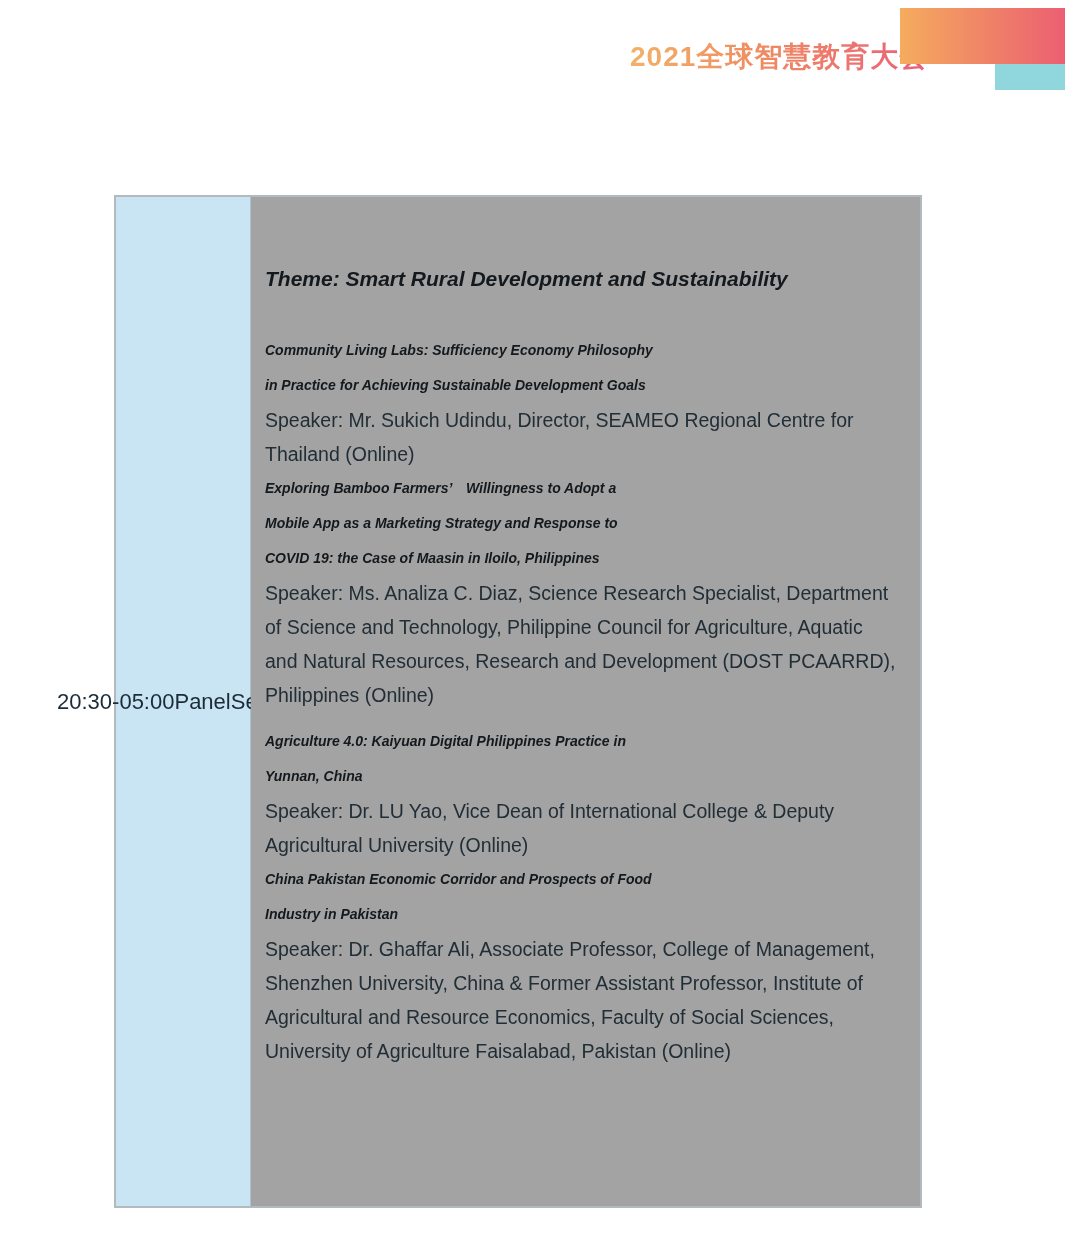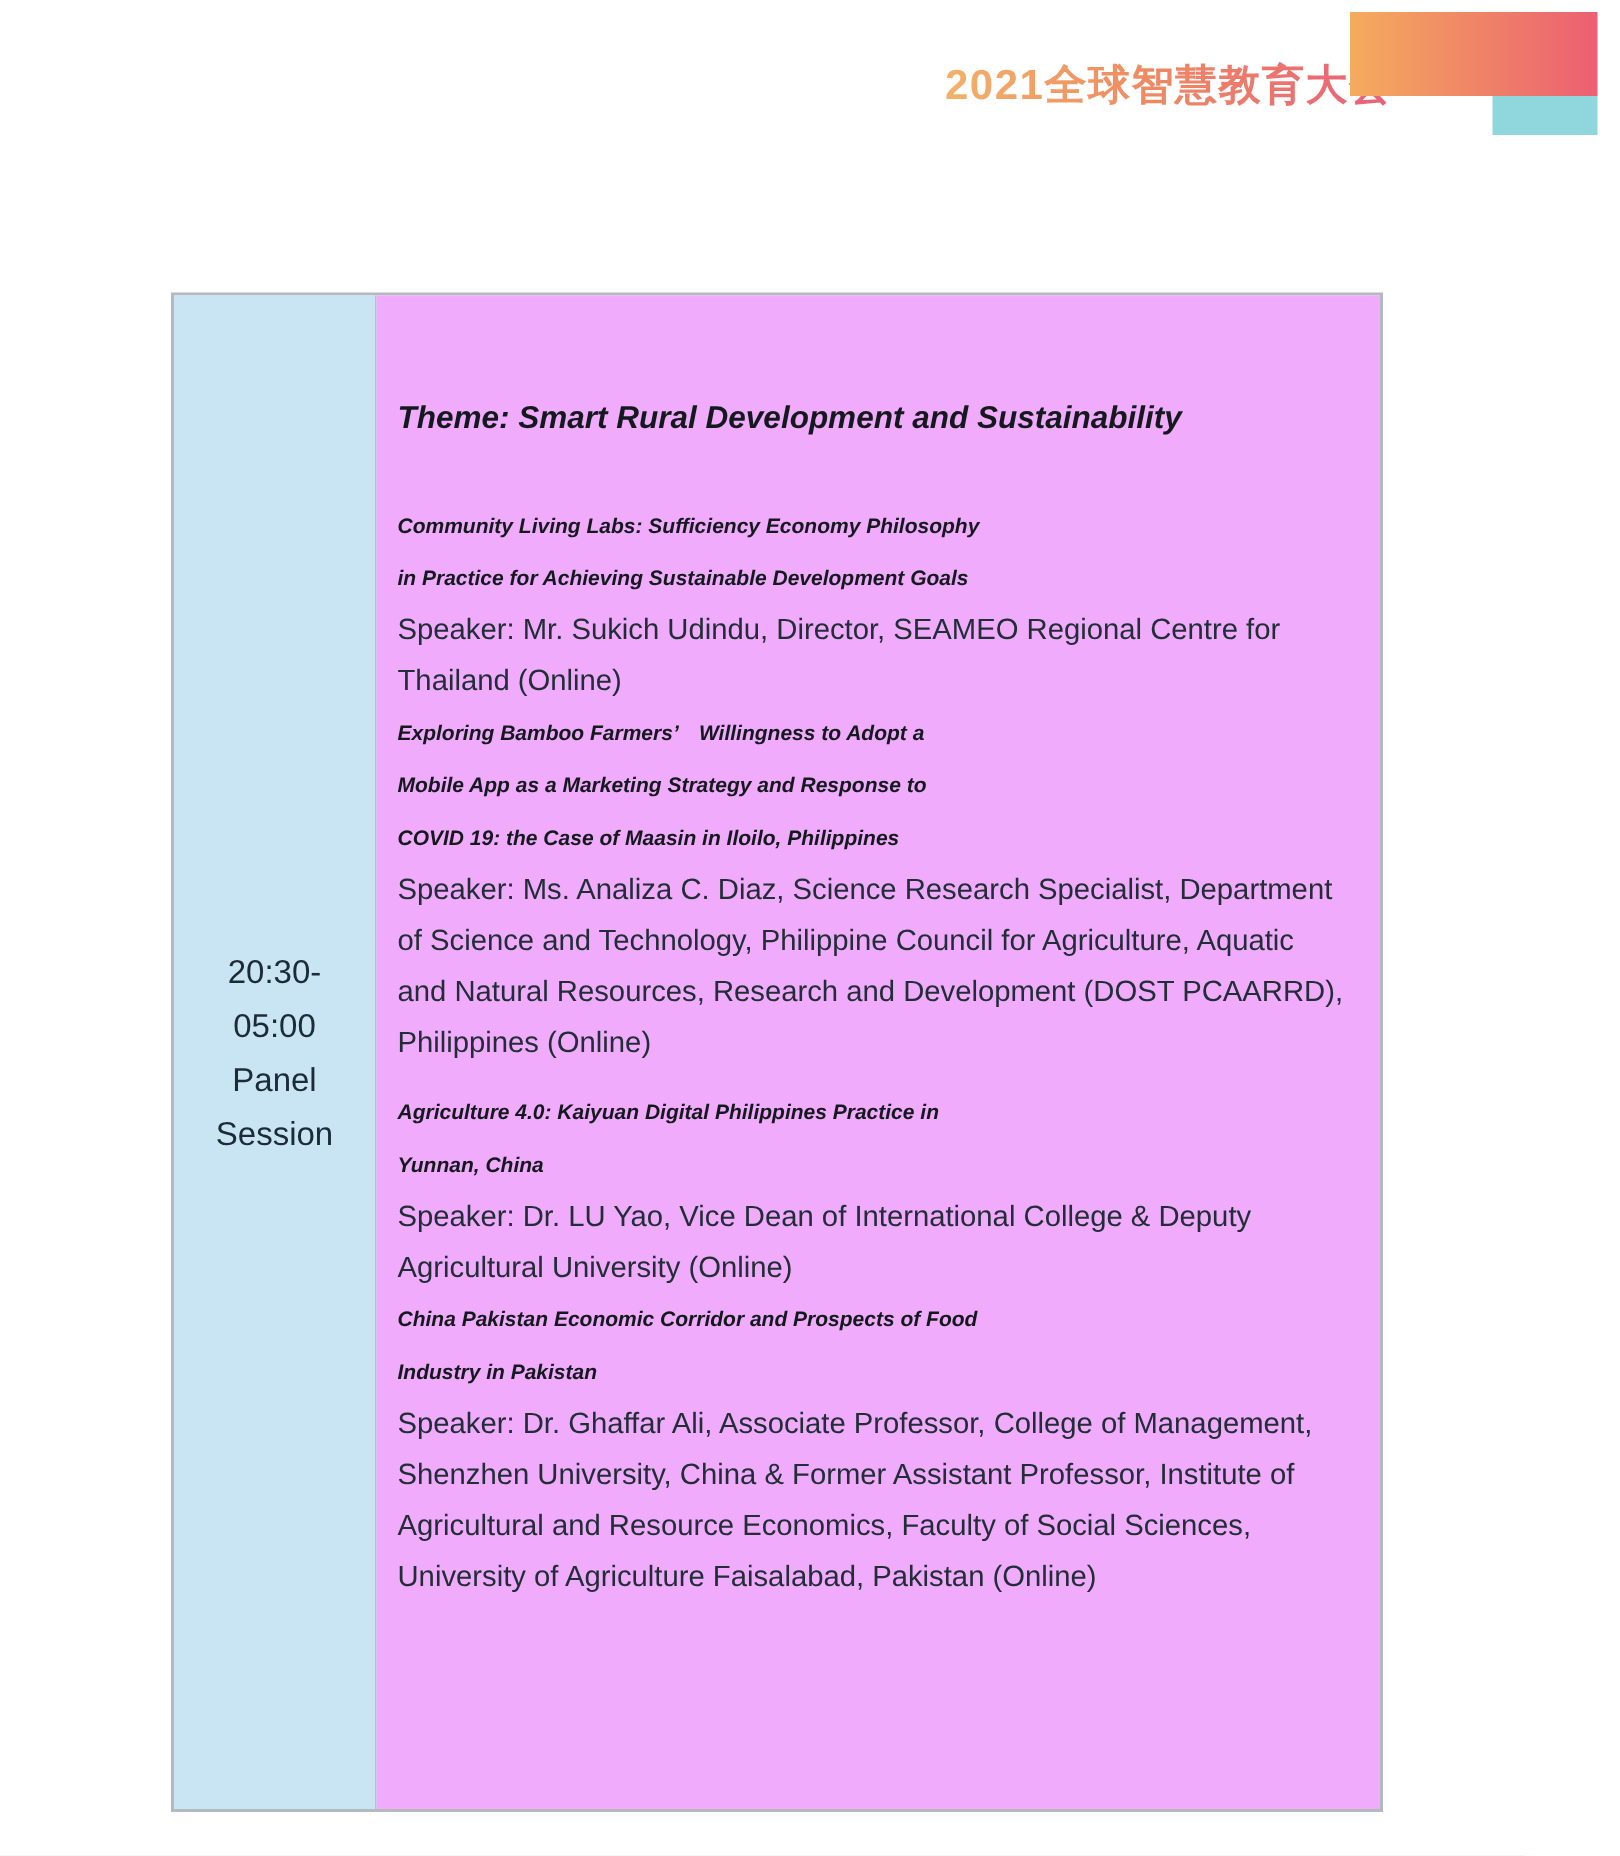--- a/index.html
+++ b/index.html
@@ -54,31 +54,31 @@
     height: 1013px;
     border: 2px solid #b3babd;
     display: flex;
   }
   .time-cell {
     width: 135px;
     flex: 0 0 135px;
     background: #c9e4f3;
     border-right: 1px solid #aec3cf;
     display: flex;
-    flex-direction: column;
+    flex-direction: row;
     justify-content: center;
     align-items: center;
     font-size: 22px;
     line-height: 36px;
     color: #1b2b38;
     text-align: center;
   }
   .content-cell {
     flex: 1;
-    background: #f0abfc;
+    background: #a3a3a3;
     padding: 64px 14px 0 14px;
     color: #222e36;
     font-size: 19.5px;
     line-height: 34px;
   }
   .line { white-space: nowrap; }
   .theme-line {
     font-weight: 700;
     font-style: italic;
     font-size: 21px;

